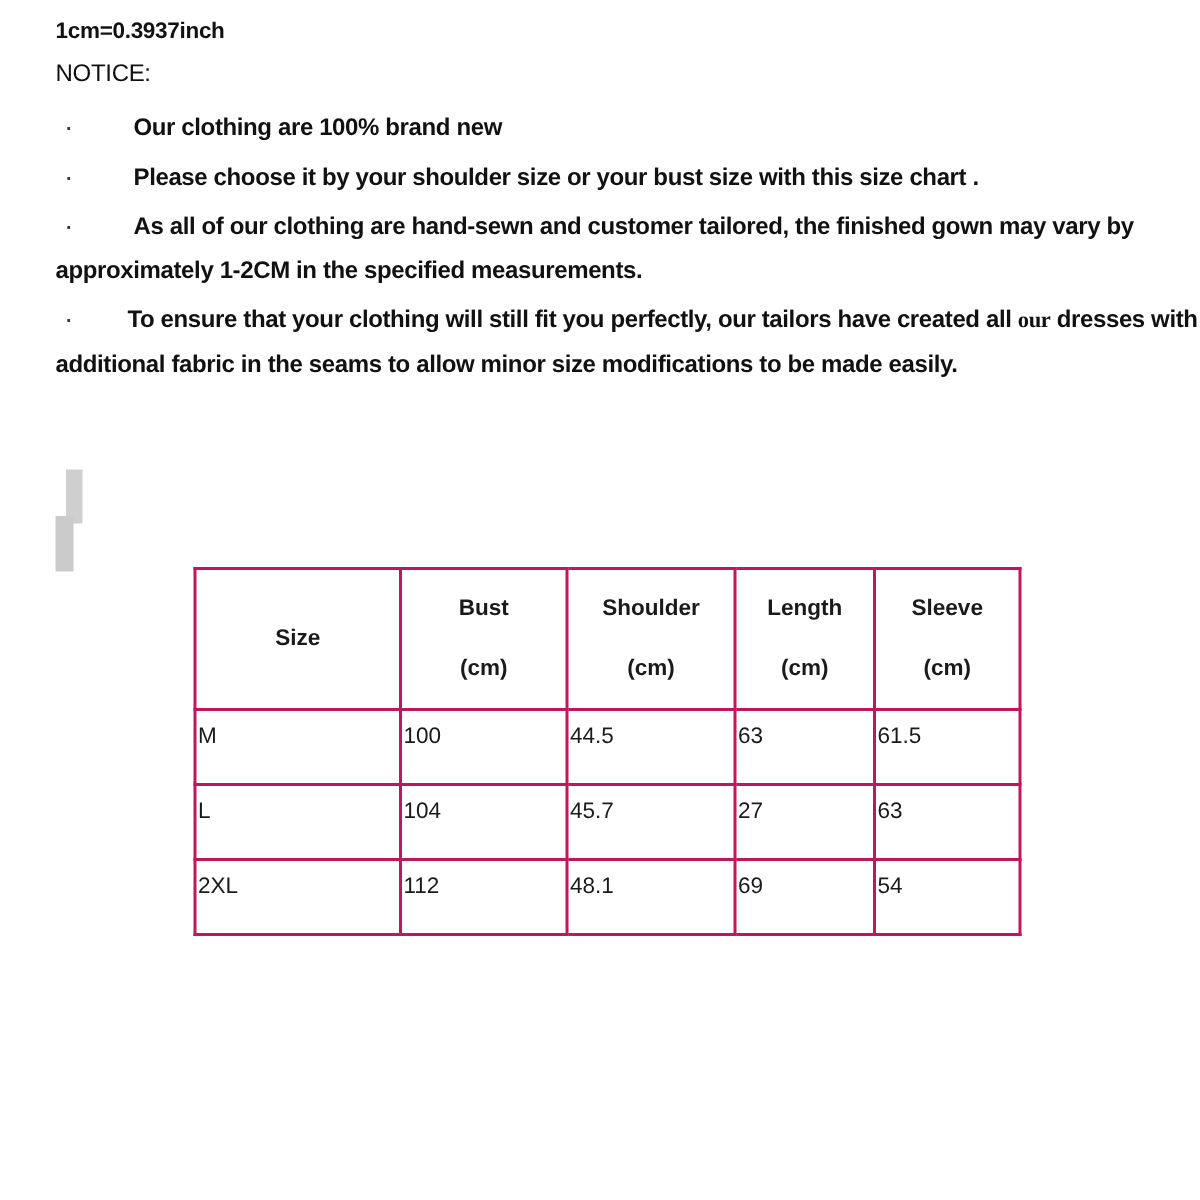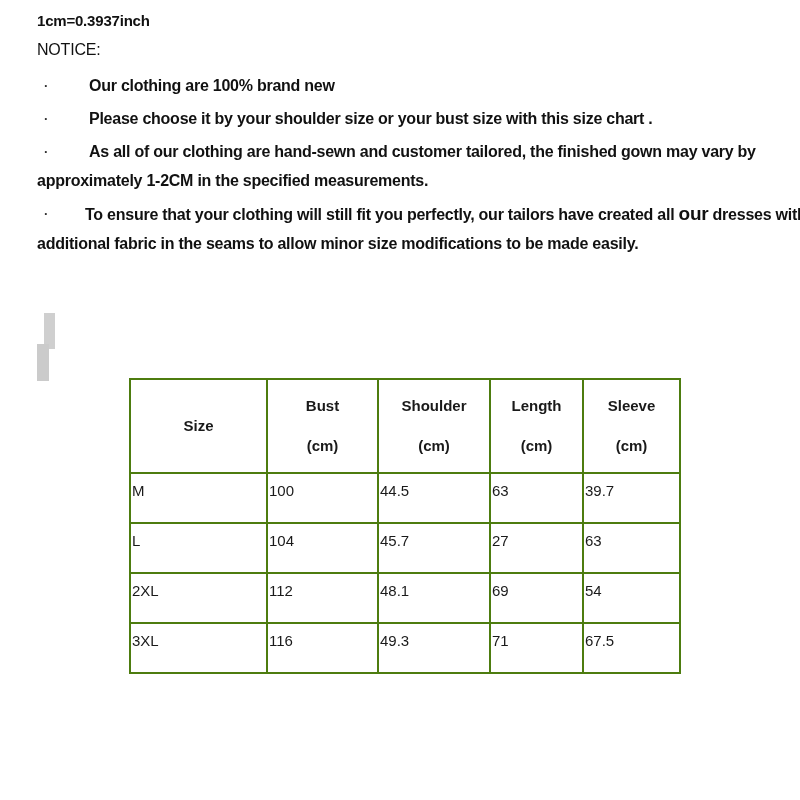--- a/index.html
+++ b/index.html
@@ -74,21 +74,22 @@
     display: block;
     text-indent: 52px;
   }
 
   .bullet-row.tight .bullet-text {
     text-indent: 48px;
   }
 
   .emph {
     font-weight: bold;
-    font-size: 19px;
+    font-size: 15px;
+    font-family: Liberation Serif, serif;
   }
 
   
   .artifact {
     position: absolute;
     left: 8px;
     top: 313px;
     width: 22px;
     height: 68px;
   }
@@ -118,21 +119,21 @@
   }
 
   table.size-table {
     border-collapse: collapse;
     width: 550px;
     table-layout: fixed;
   }
 
   table.size-table th,
   table.size-table td {
-    border: 2px solid #4d7c0f;
+    border: 2px solid #be185d;
     color: #1a1a1a;
   }
 
   table.size-table thead th {
     height: 92px;
     font-size: 15px;
     font-weight: bold;
     vertical-align: middle;
     padding: 0 2px;
   }
@@ -243,46 +244,39 @@
           </th>
         </tr>
       </thead>
       <tbody>
 
         <tr>
           <td>M</td>
           <td>100</td>
           <td>44.5</td>
           <td>63</td>
-          <td>39.7</td>
+          <td>61.5</td>
         </tr>
 
         <tr>
           <td>L</td>
           <td>104</td>
           <td>45.7</td>
           <td>27</td>
           <td>63</td>
         </tr>
 
 
         <tr>
           <td>2XL</td>
           <td>112</td>
           <td>48.1</td>
           <td>69</td>
           <td>54</td>
         </tr>
 
-        <tr>
-          <td>3XL</td>
-          <td>116</td>
-          <td>49.3</td>
-          <td>71</td>
-          <td>67.5</td>
-        </tr>
 
 
       </tbody>
     </table>
   </div>
 
 </div>
 
 </body></html>

